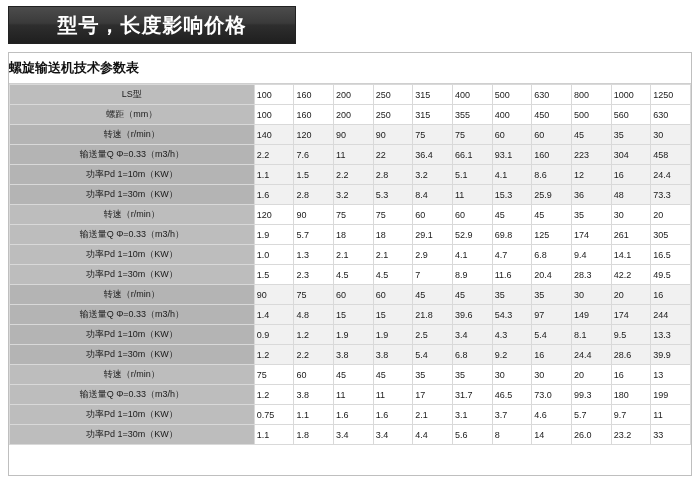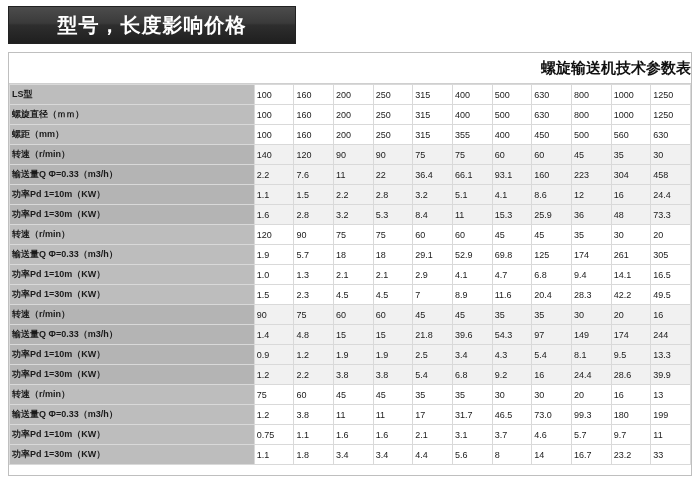--- a/index.html
+++ b/index.html
@@ -54,22 +54,22 @@
     top: 52px;
     width: 684px;
     height: 424px;
     border: 1px solid #bfbfbf;
     background: #ffffff;
     box-sizing: border-box;
   }
   .tbl-title {
     height: 30px;
     line-height: 30px;
-    text-align: right;
-    font-size: 15px;
+    text-align: left;
+    font-size: 13px;
     font-weight: bold;
     color: #111;
     background: #ffffff;
     border-bottom: 1px solid #cfcfcf;
   }
   table.spec {
     border-collapse: collapse;
     width: 100%;
     table-layout: fixed;
   }
@@ -77,24 +77,24 @@
     border: 1px solid #d9d9d9;
     font-size: 9px;
     height: 19px;
     padding: 0 2px;
     color: #1a1a1a;
     overflow: hidden;
     white-space: nowrap;
   }
   td.label {
     background: #bdbdbd;
-    text-align: left;
+    text-align: center;
     font-size: 9px;
     color: #111;
-    font-weight: bold;
+    font-weight: normal;
     border-right: 1px solid #9f9f9f;
     border-top: 1px solid #cfcfcf;
     border-bottom: 1px solid #cfcfcf;
   }
   td.val {
     background: #ffffff;
     text-align: left;
     padding-left: 6px;
   }
   tr.band td.val {
@@ -143,34 +143,20 @@
             <td class="val">250</td>
             <td class="val">315</td>
             <td class="val">400</td>
             <td class="val">500</td>
             <td class="val">630</td>
             <td class="val">800</td>
             <td class="val">1000</td>
             <td class="val">1250</td>
           </tr>
           <tr>
-            <td class="label">螺旋直径（ｍｍ）</td>
-            <td class="val">100</td>
-            <td class="val">160</td>
-            <td class="val">200</td>
-            <td class="val">250</td>
-            <td class="val">315</td>
-            <td class="val">400</td>
-            <td class="val">500</td>
-            <td class="val">630</td>
-            <td class="val">800</td>
-            <td class="val">1000</td>
-            <td class="val">1250</td>
-          </tr>
-          <tr>
             <td class="label">螺距（mm）</td>
             <td class="val">100</td>
             <td class="val">160</td>
             <td class="val">200</td>
             <td class="val">250</td>
             <td class="val">315</td>
             <td class="val">355</td>
             <td class="val">400</td>
             <td class="val">450</td>
             <td class="val">500</td>
@@ -390,21 +376,21 @@
           <tr>
             <td class="label">功率Pd 1=30m（KW）</td>
             <td class="val">1.1</td>
             <td class="val">1.8</td>
             <td class="val">3.4</td>
             <td class="val">3.4</td>
             <td class="val">4.4</td>
             <td class="val">5.6</td>
             <td class="val">8</td>
             <td class="val">14</td>
-            <td class="val">16.7</td>
+            <td class="val">26.0</td>
             <td class="val">23.2</td>
             <td class="val">33</td>
           </tr>
         </tbody>
     </table>
   </div>
 
 </div>
 
 </body></html>

